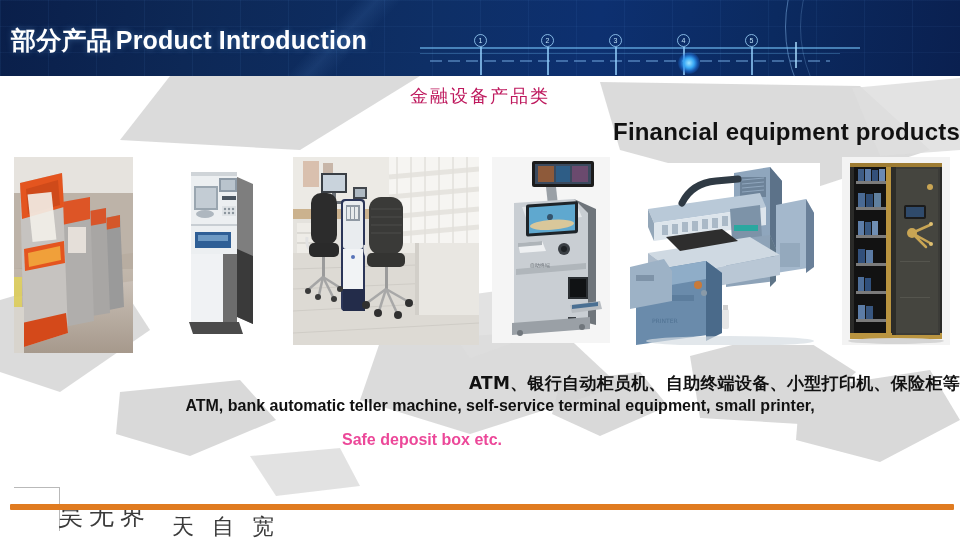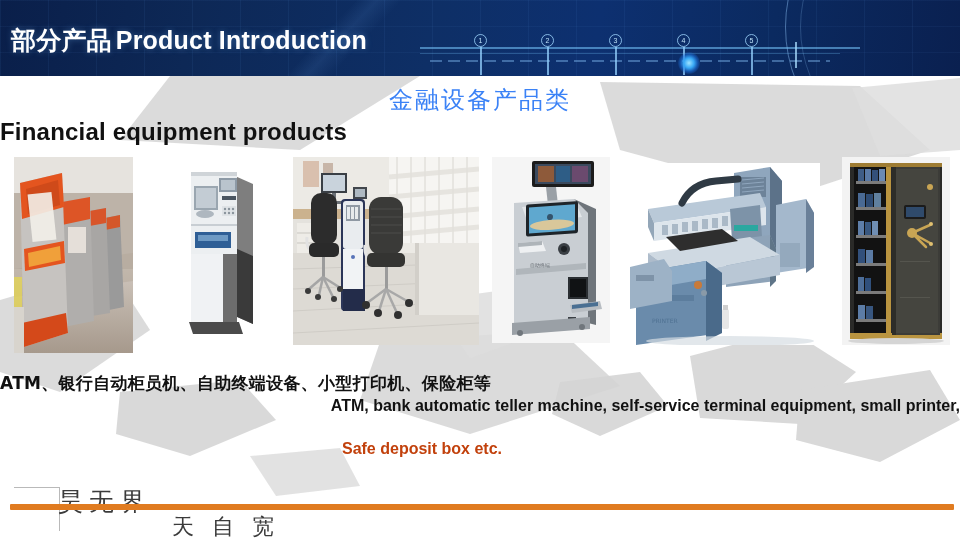--- a/index.html
+++ b/index.html
@@ -106,70 +106,70 @@
     width: 260px; height: 260px; border-radius: 50%;
     border: 1px solid rgba(150,205,255,0.22);
   }
   .dial-ticks { position: absolute; right: -128px; top: -131px; width: 316px; height: 316px; }
 
   
   .title-cn {
     position: absolute; left: 0; top: 84px; width: 960px;
     text-align: center;
     font-family: "DejaVu Serif", serif;
-    font-size: 24px; color: #3b82f6;
+    font-size: 18px; color: #be185d;
     letter-spacing: 2px;
   }
   .title-en {
     position: absolute; left: 0; top: 118px; width: 960px;
-    text-align: left;
+    text-align: right;
     font-family: "Liberation Sans", sans-serif;
     font-size: 24px; font-weight: bold; color: #111111;
     letter-spacing: 0.2px;
   }
 
   
   .photo { position: absolute; overflow: hidden; }
 
   
   .cap-cn {
     position: absolute; left: 0; top: 372px; width: 960px;
-    text-align: left;
+    text-align: right;
     font-family: "DejaVu Sans", sans-serif;
     font-size: 17px; font-weight: bold; color: #111111;
     letter-spacing: 0.3px;
   }
   .cap-en1 {
     position: absolute; left: 0; top: 397px; width: 960px;
-    text-align: right;
+    text-align: center;
     font-family: "Liberation Sans", sans-serif;
     font-size: 16px; font-weight: bold; color: #111111; padding-left: 40px;
   }
   .cap-en2 {
-    position: absolute; left: 0; top: 440px; width: 844px;
+    position: absolute; left: 0; top: 431px; width: 844px;
     text-align: center;
     font-family: "Liberation Sans", sans-serif;
-    font-size: 16px; font-weight: bold; color: #c2410c;
+    font-size: 16px; font-weight: bold; color: #ec4899;
   }
 
   
   .footer-rule {
     position: absolute; left: 10px; top: 504px;
     width: 944px; height: 6px;
     background: #e07b20;
     border-radius: 1px;
   }
   .logo-bracket {
     position: absolute; left: 14px; top: 487px;
     width: 46px; height: 44px;
     border-top: 1px solid #b9b9b9;
     border-right: 1px solid #b9b9b9;
   }
   .logo-top {
-    position: absolute; left: 58px; top: 485px;
+    position: absolute; left: 58px; top: 499px;
     font-family: "DejaVu Serif", serif;
     font-size: 25px; color: #3b3b3b;
     letter-spacing: 6px;
     white-space: nowrap;
   }
   .logo-bottom {
     position: absolute; left: 172px; top: 512px;
     font-family: "DejaVu Serif", serif;
     font-size: 22px; color: #3b3b3b;
     letter-spacing: 18px;

